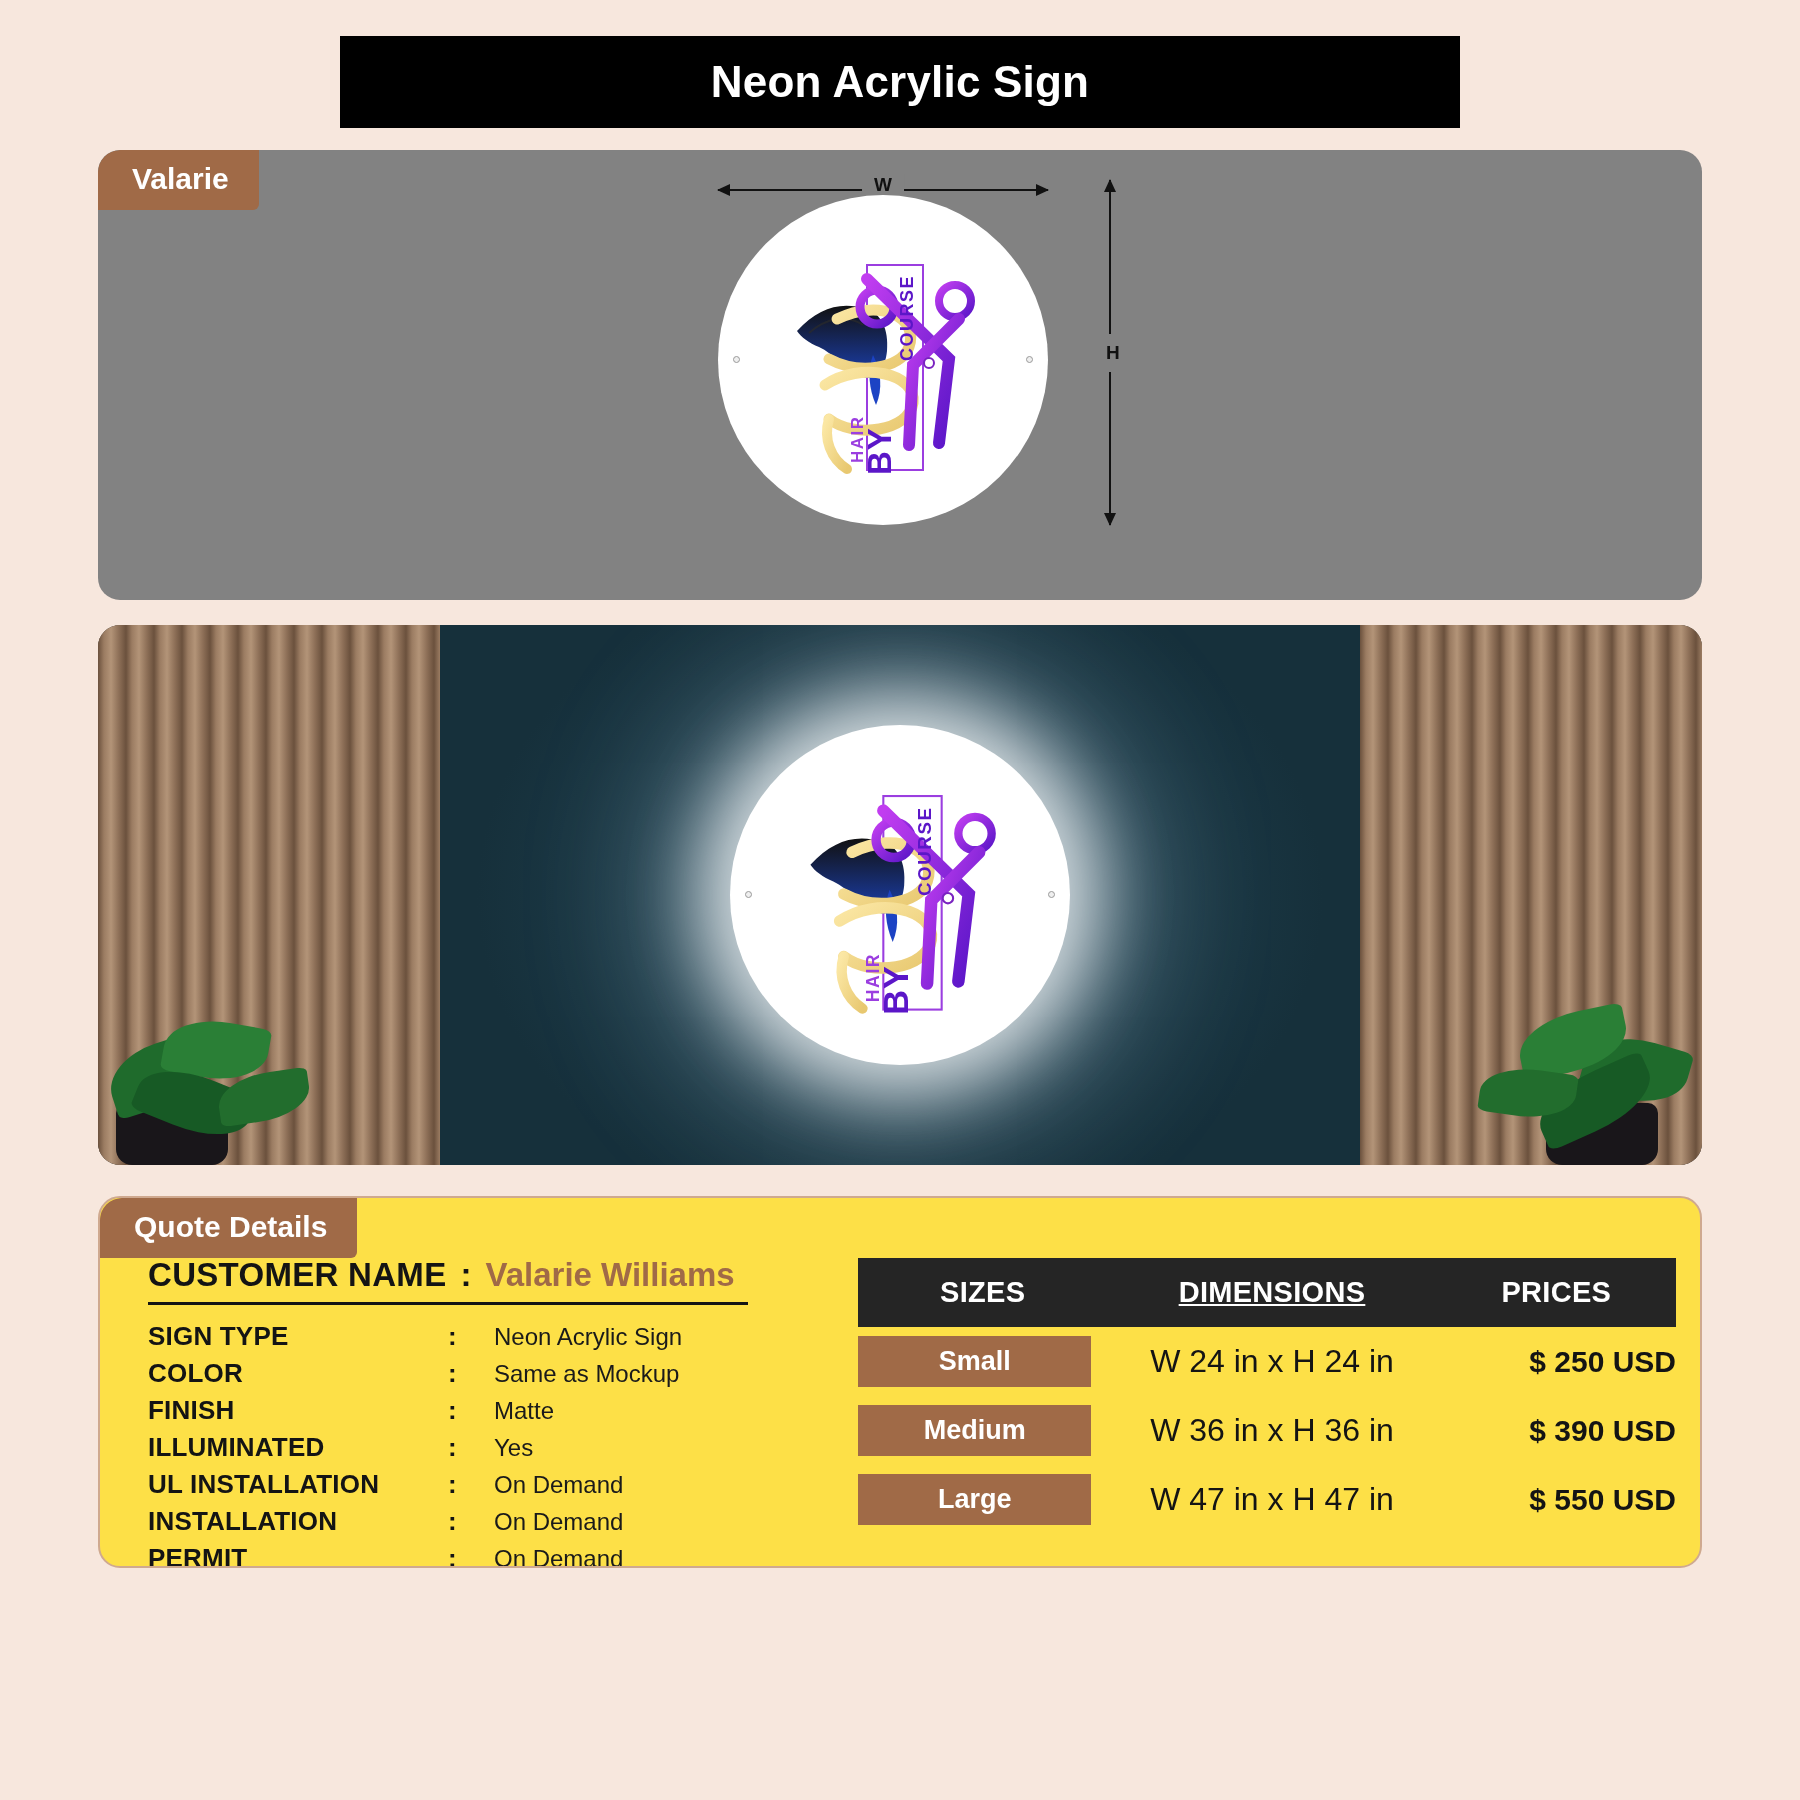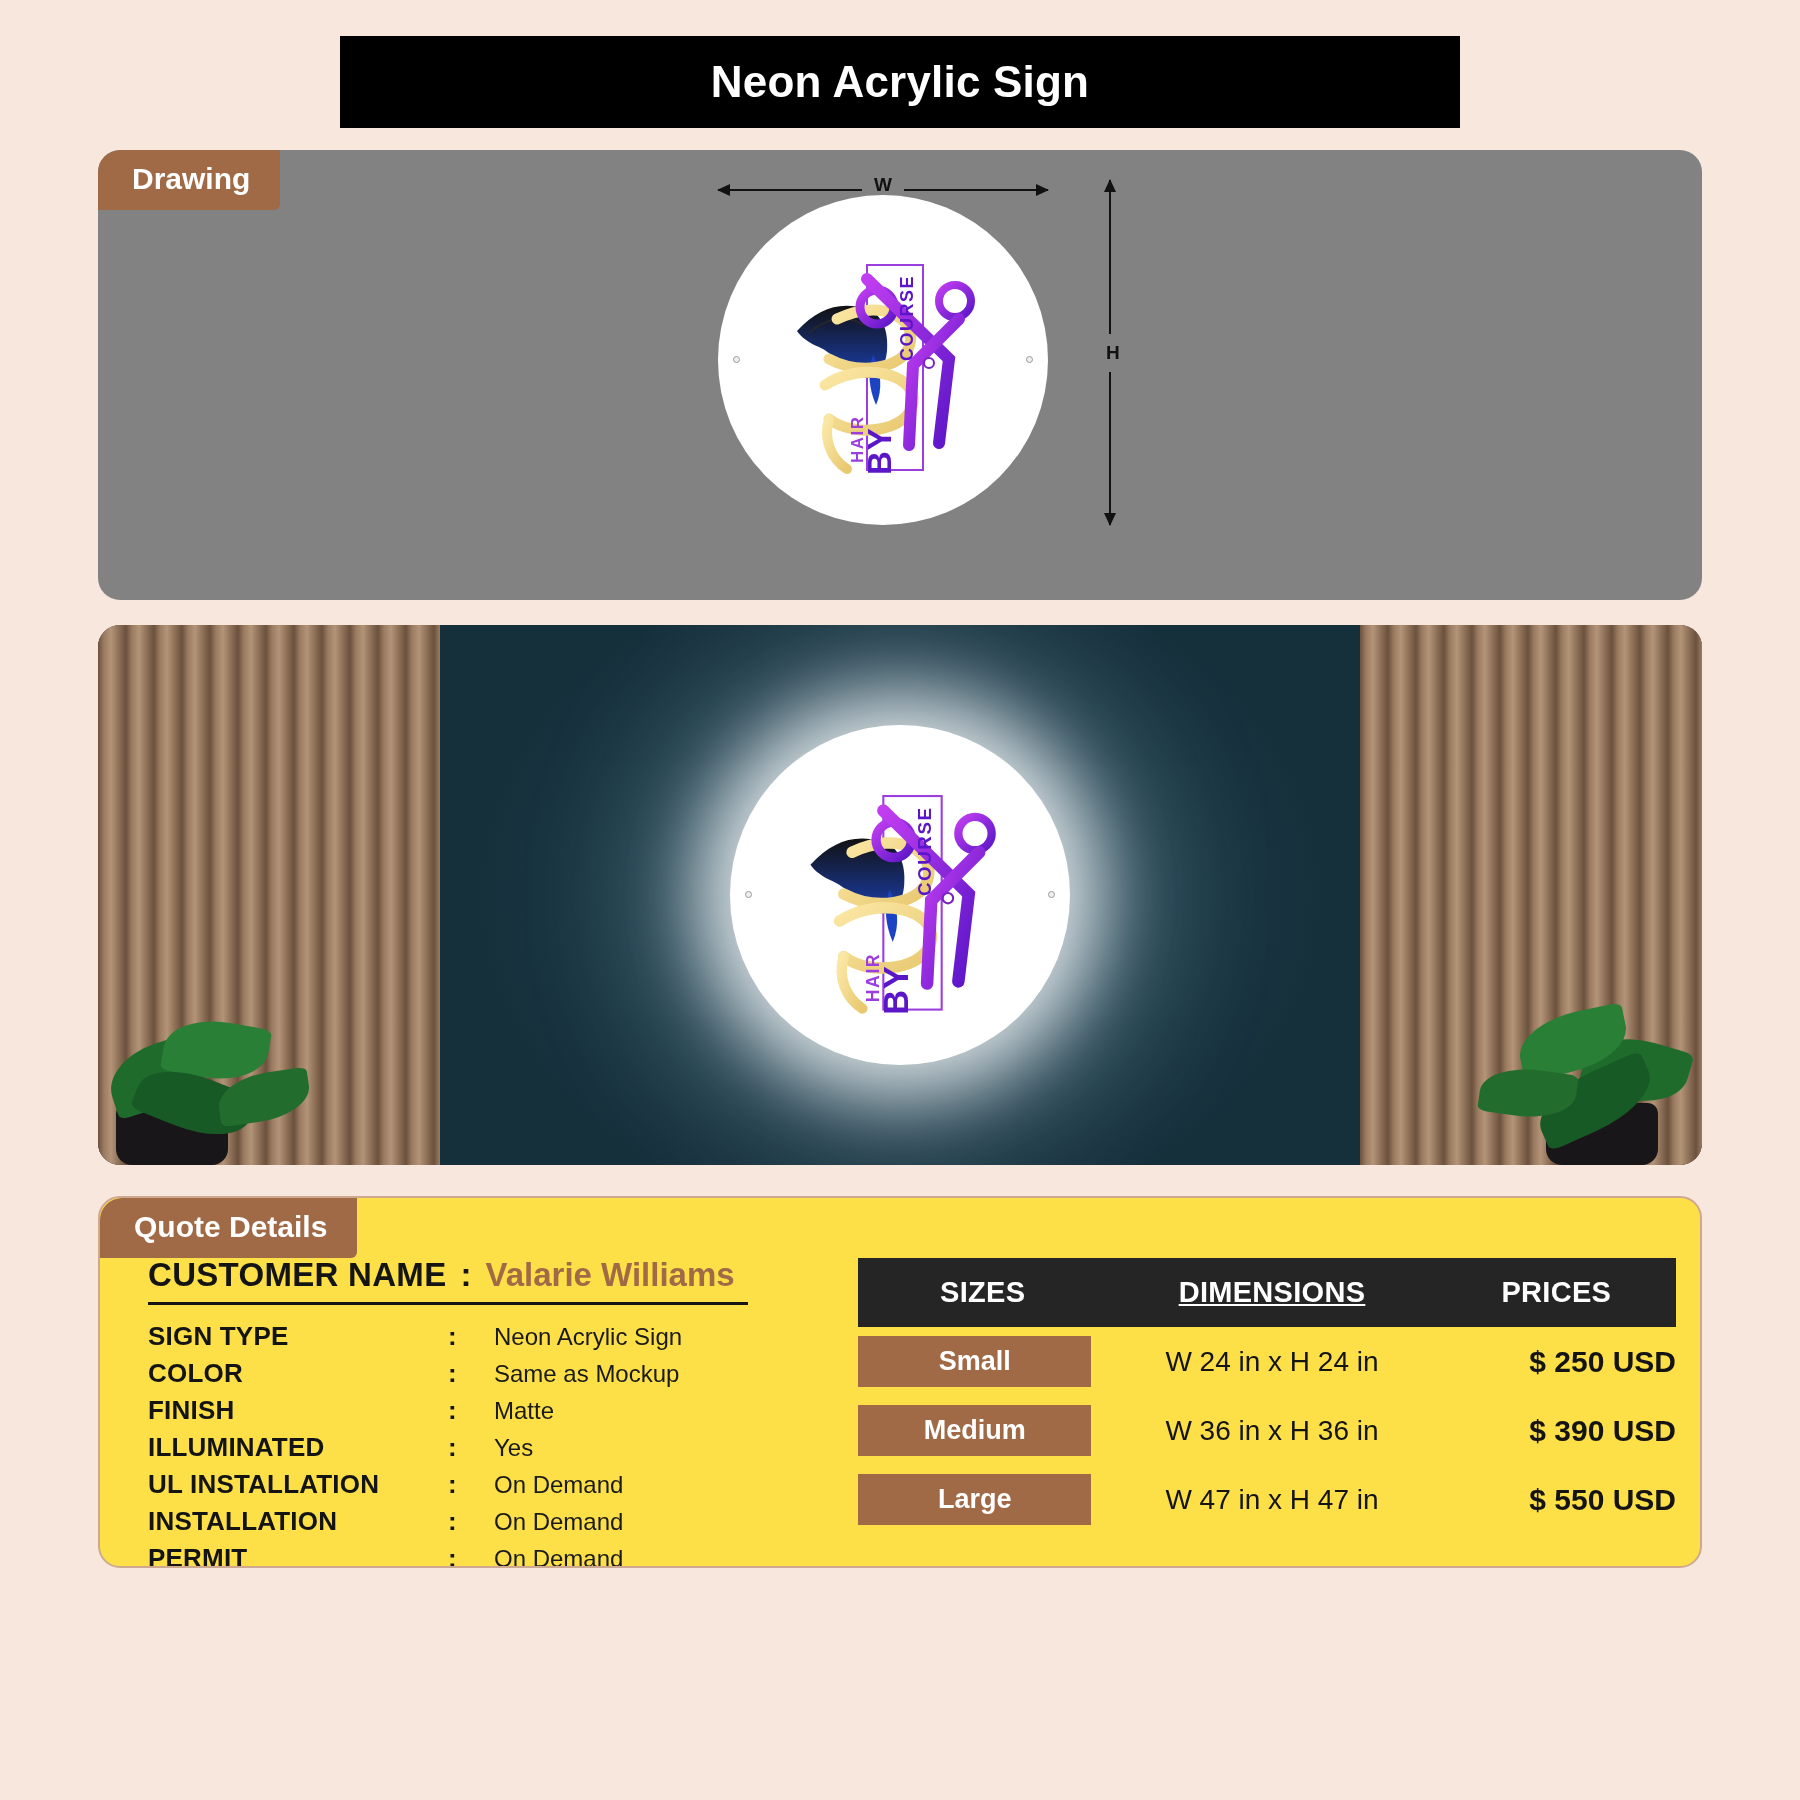--- a/index.html
+++ b/index.html
@@ -123,34 +123,34 @@
   }
   .ptable thead th.c-size { width: 250px; }
   .ptable thead th.c-dim  { width: 330px; text-decoration: underline; }
   .ptable thead th.c-price{ width: 240px; }
   .ptable tbody td { padding: 9px 0; vertical-align: middle; }
   .size-chip {
     display: block; background: #a06a47; color: #fff;
     font-size: 27px; font-weight: bold; text-align: center;
     padding: 10px 0; margin-right: 16px;
   }
-  .dim-cell { font-size: 28px; color: #141414; text-align: center; }
+  .dim-cell { font-size: 32px; color: #141414; text-align: center; }
   .price-cell { font-size: 30px; font-weight: bold; color: #141414; text-align: right; }
 </style>
 </head>
 <body>
 
 <div class="page">
 
   <div class="title-bar">
     <div class="title">Neon Acrylic Sign</div>
   </div>
 
   <div class="panel" id="drawing-panel">
-    <div class="panel-tag">Drawing</div>
+    <div class="panel-tag">Valarie</div>
 
     <div class="draw-stage">
 
       <div class="dim-w">
         <div class="line"></div>
         <div class="arrow-l"></div>
         <div class="arrow-r"></div>
         <div class="lbl">W</div>
       </div>
 

